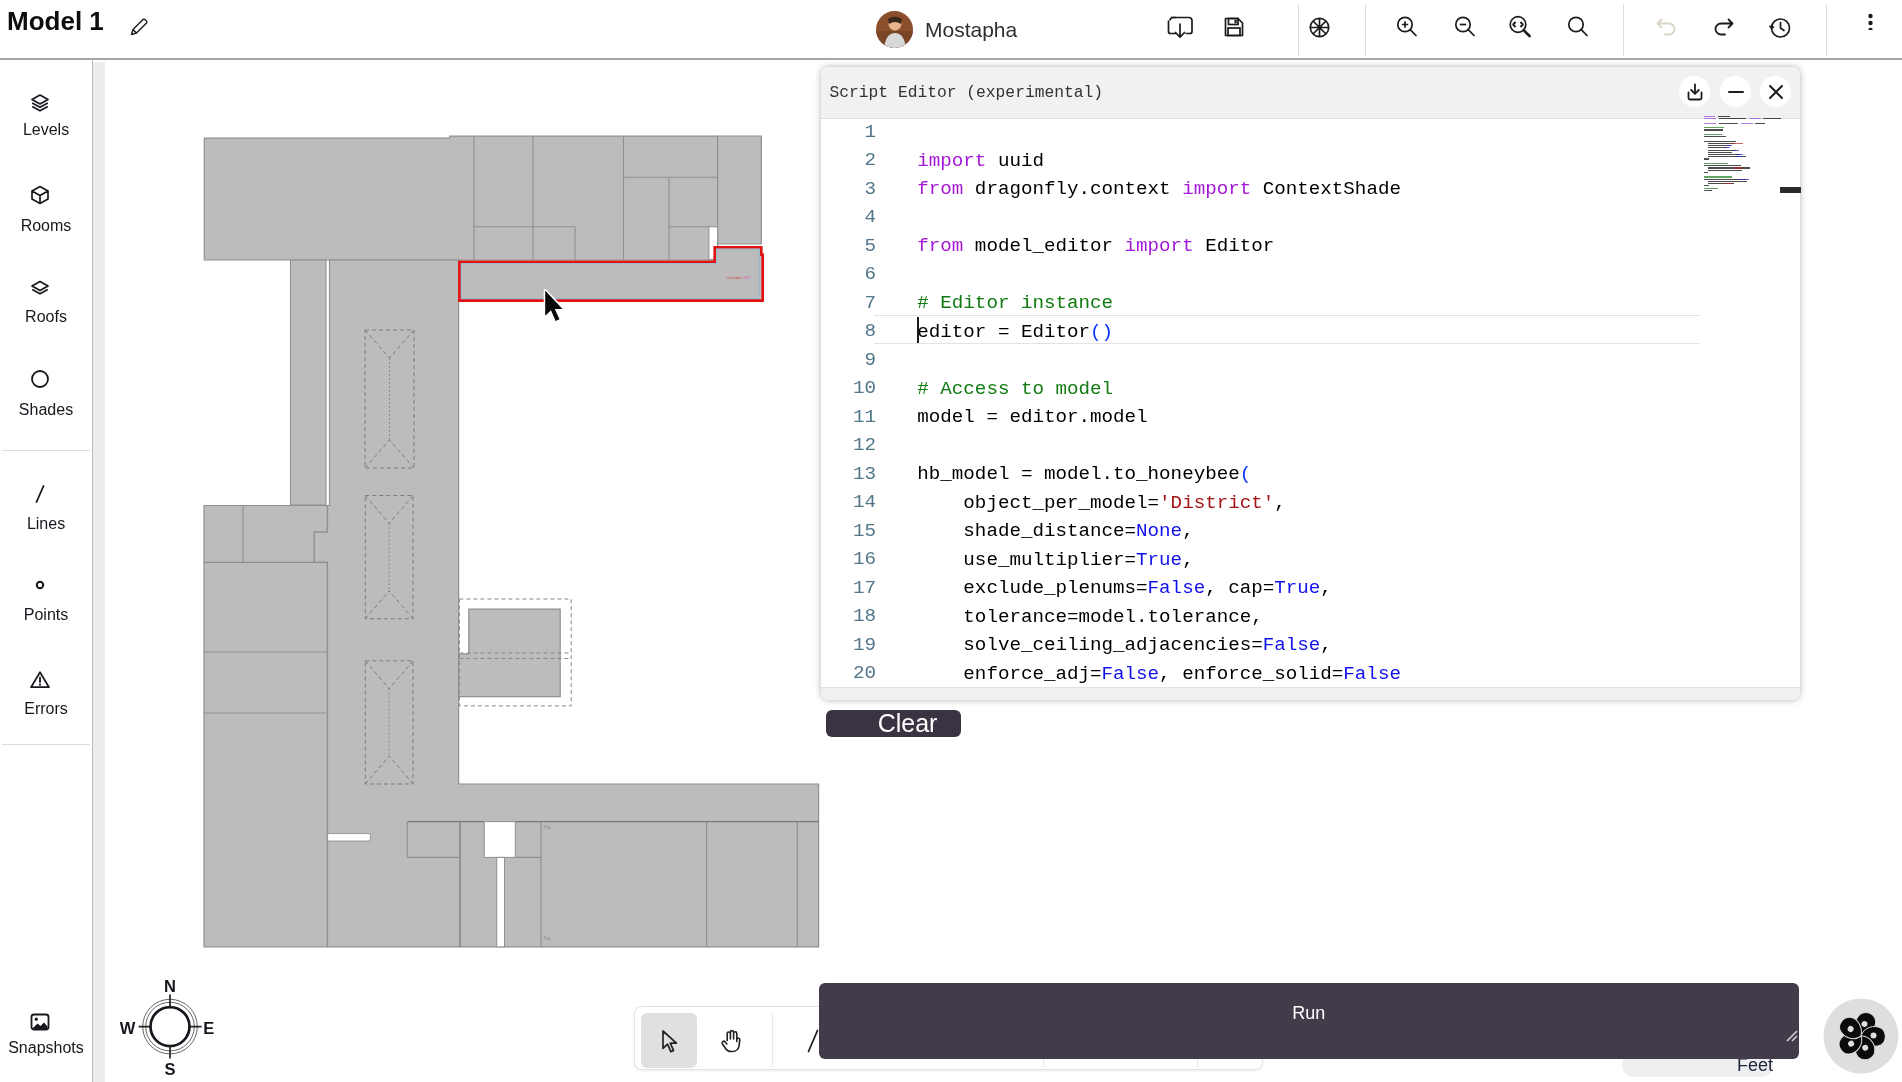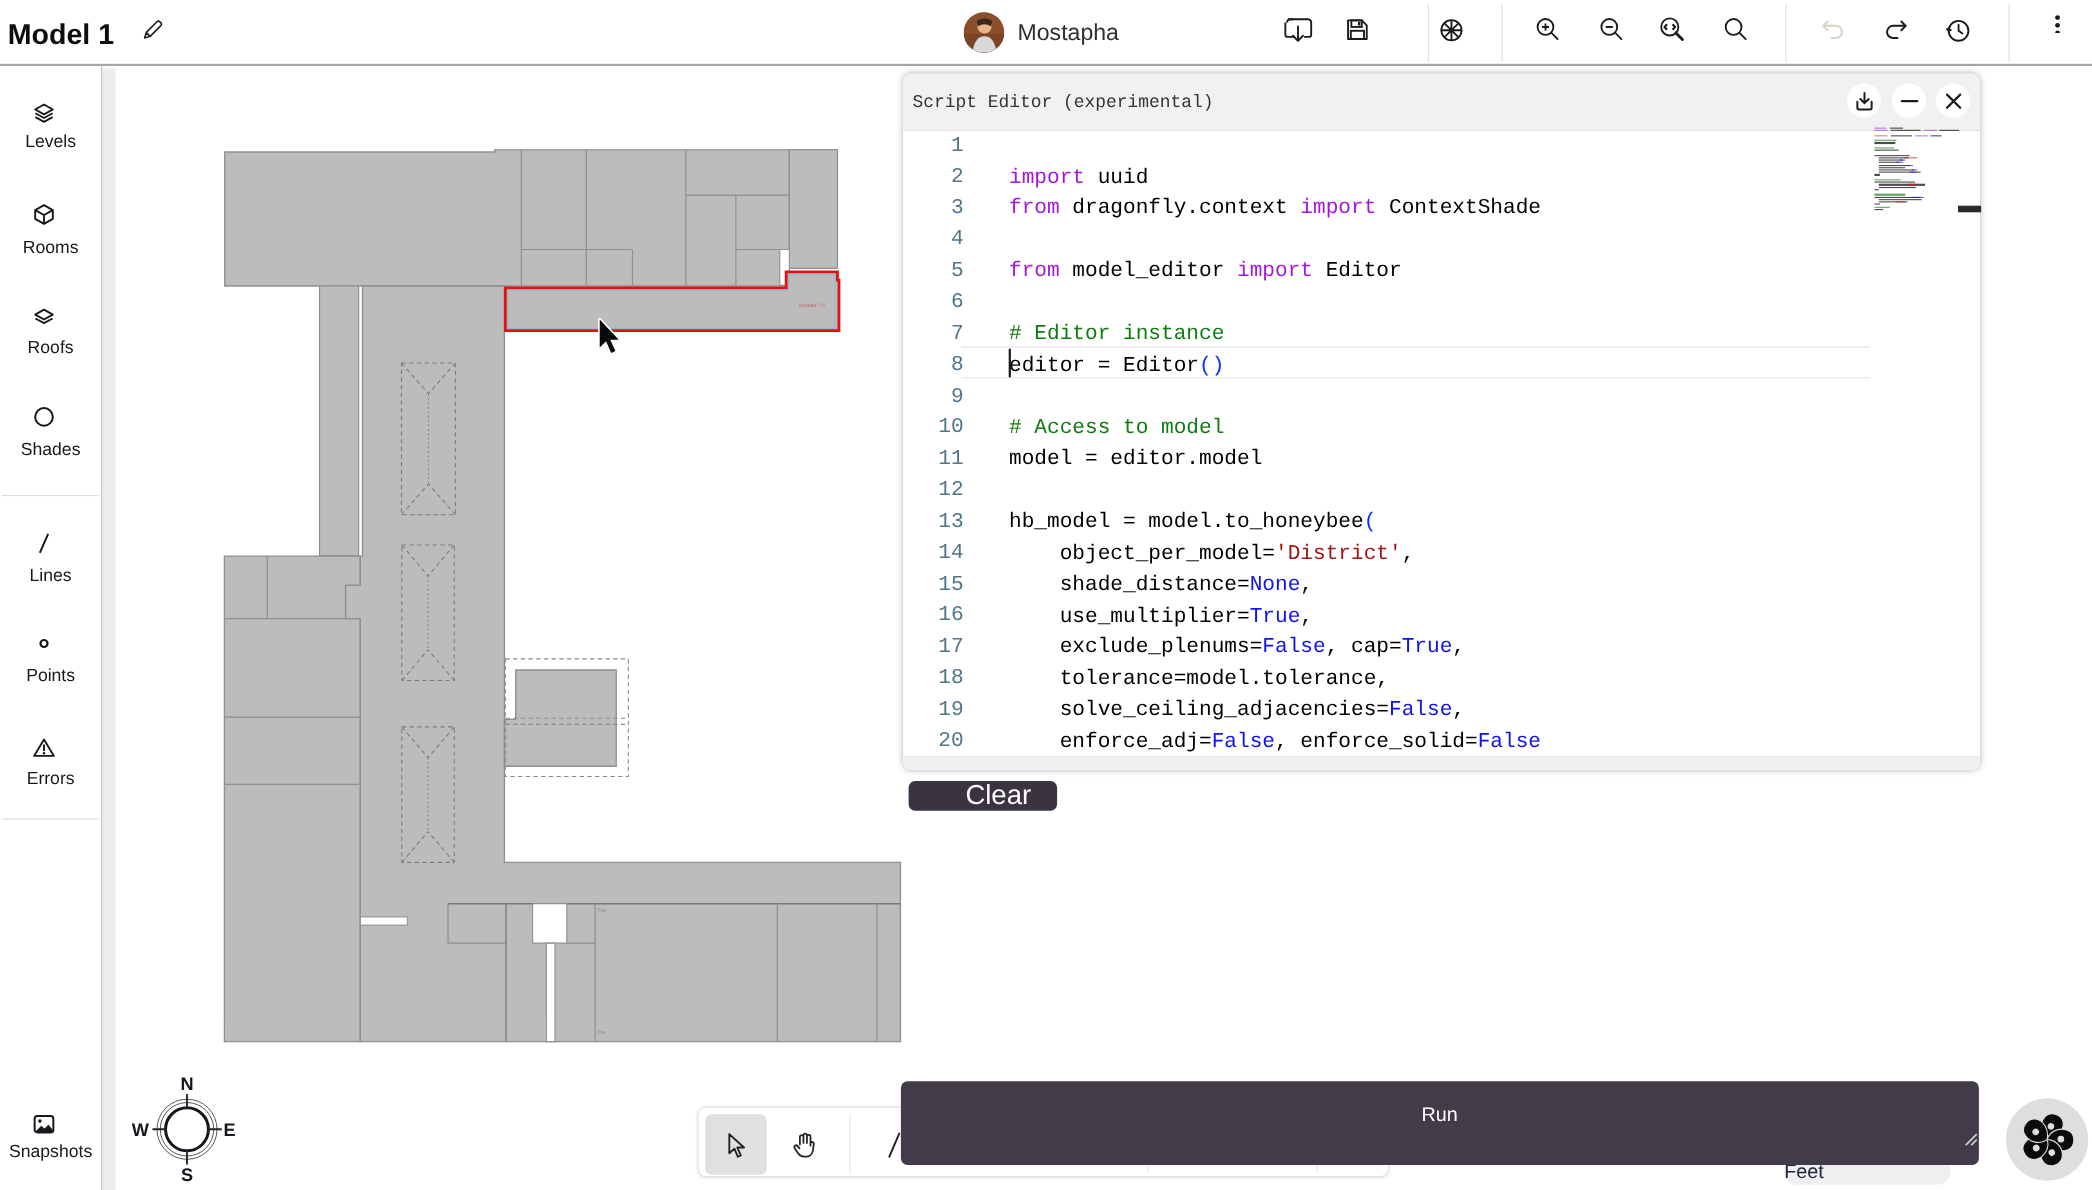--- a/index.html
+++ b/index.html
@@ -2,21 +2,21 @@
 <html><head>
 <meta charset="utf-8">
 <style>
   * { margin:0; padding:0; box-sizing:border-box; }
   html,body { width:1902px; height:1082px; overflow:hidden; background:#fff;
     font-family:"Liberation Sans", sans-serif; position:relative; }
   .abs { position:absolute; }
   
   #header { position:absolute; left:0; top:0; width:1902px; height:60px; background:#fff;
     border-bottom:2px solid #a6a6a6; z-index:30; }
-  #title { position:absolute; left:7px; top:16px; font-size:26px; font-weight:bold; color:#0d0d0d;text-align:right; }
+  #title { position:absolute; left:7px; top:6px; font-size:26px; font-weight:bold; color:#0d0d0d;text-align:right; }
   #uname { position:absolute; left:925px; top:18px; font-size:21px; color:#2f2f2f;text-align:right; }
   .hdiv { position:absolute; top:4px; height:52px; width:1px; background:#dcdcdc; }
   
   #sidebar { position:absolute; left:0; top:60px; width:92px; height:1022px; background:#fff; z-index:25; }
   #sbborder { position:absolute; left:91.5px; top:60px; width:1.3px; height:1022px; background:#bdbdbd; z-index:26; }
   #gutter { position:absolute; left:92.8px; top:62px; width:11.8px; height:1020px; background:#ededed; z-index:5; }
   .sbitem { position:absolute; left:0; width:92px; text-align:center; color:#16181d; }
   .sbitem .lbl { font-size:16px; display:block; }
   .sbsep { position:absolute; left:2px; width:88px; height:1px; background:#dcdcdc; }
   
@@ -45,21 +45,21 @@
   
   #clearbtn { position:absolute; left:826px; top:710px; width:135px; height:27px; background:#3a3442;
     border-radius:6px; color:#fff; font-size:25px; text-align:center; line-height:26px; z-index:45;padding-left:28px; }
   #runbtn { position:absolute; left:818.6px; top:983px; width:980.4px; height:76px; background:#423b4a;
     border-radius:6px; color:#fff; font-size:18px; text-align:center; line-height:60px; z-index:50; }
   #toolbar { position:absolute; left:634px; top:1006px; width:629px; height:64px; background:#fff;
     border:1px solid #e2e2e2; border-radius:8px; box-shadow:0 1px 3px rgba(0,0,0,.08); z-index:45; }
   #seltool { position:absolute; left:5.5px; top:6px; width:56px; height:55px; background:#e0e0e0; border-radius:6px; }
   .tdiv { position:absolute; top:6px; height:54px; width:1px; background:#e8e8e8; }
   #feet { position:absolute; left:1622px; top:1052.5px; width:151px; height:24px; background:#efeff1;
-    border-radius:12px; color:#20263a; font-size:18px; text-align:left; line-height:24px; z-index:48; }
+    border-radius:12px; color:#20263a; font-size:18px; text-align:right; line-height:24px; z-index:48; }
   .sliver { position:absolute; background:#1d1d1d; z-index:49; }
 </style>
 </head>
 <body>
 
 <svg id="plansvg" class="abs" style="left:0;top:0;z-index:10" width="1902" height="1082" viewBox="0 0 1902 1082">
     <path d="M204.3,138.2 H449.7 V136.2 H717.6 V260 H204.3 Z" fill="#bcbcbc" stroke="#8f8f8f" stroke-width="1.2"></path>
     <path d="M717.6,136 H761.3 V244 H717.6 Z" fill="#bcbcbc" stroke="#8f8f8f" stroke-width="1.2"></path>
     <path d="M474,136.5 V260" fill="none" stroke="#8f8f8f" stroke-width="1.1"></path>
     <path d="M533,136.5 V260" fill="none" stroke="#8f8f8f" stroke-width="1.1"></path>

